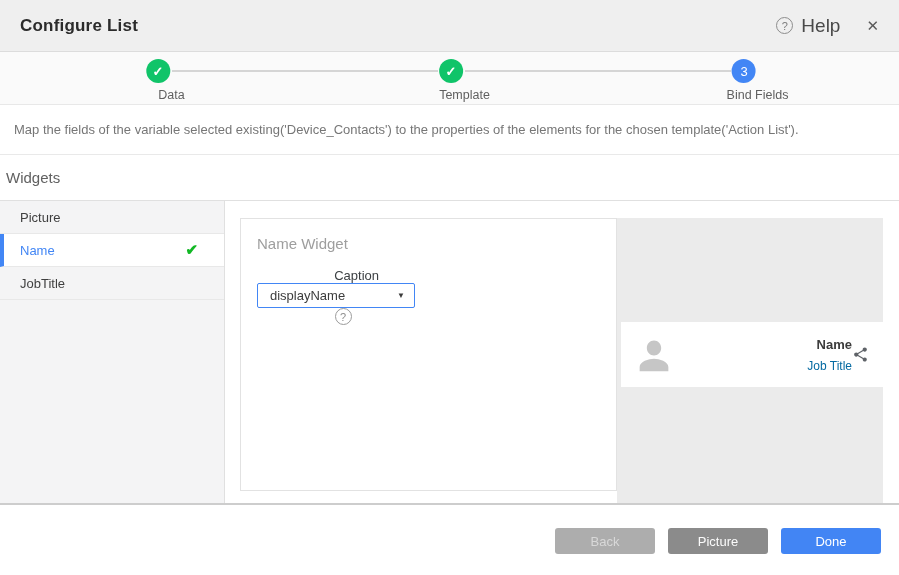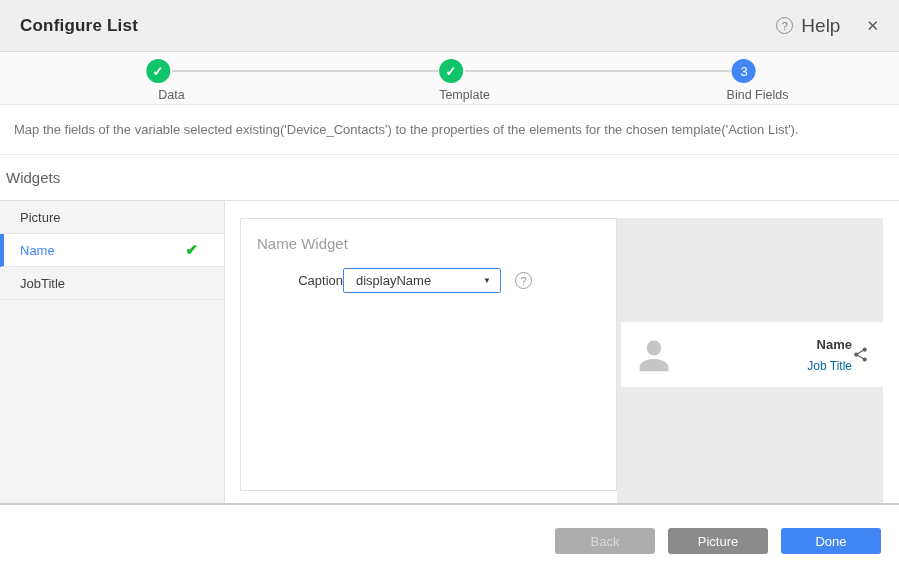--- a/index.html
+++ b/index.html
@@ -49,21 +49,21 @@
                   font-size: 13px; color: #3f3f3f; border-bottom: 1px solid #e8e8e8;
                   background: #f4f4f5; cursor: pointer; }
   .sidebar-item.selected { background: #fff; border-left: 4px solid #4286f5; padding-left: 16px;
                            color: #4286f5; justify-content: space-between; padding-right: 26px; }
   .item-check { color: #12b825; font-size: 15px; font-weight: 700; }
 
   
   .form-panel { position: absolute; left: 240px; top: 17px; width: 377px; height: 273px;
                 background: #fff; border: 1px solid #e2e2e2; }
   .form-title { position: absolute; left: 16px; top: 16px; font-size: 15px; color: #9e9e9e; }
-  .form-row { position: absolute; left: 16px; top: 49px; display: flex; align-items: center; }
+  .form-row { position: absolute; left: 16px; top: 49px; display: flex; align-items: center; flex-direction: column; }
   .caption-label { width: 86px; font-size: 13px; color: #3c4043; }
   .select-box { width: 158px; height: 25px; border: 1px solid #4286f5; border-radius: 2px;
                 display: flex; align-items: center; justify-content: space-between;
                 padding: 0 9px 0 12px; background: #fff; cursor: pointer; }
   .select-value { font-size: 13px; color: #3c3c3c; }
   .select-arrow { font-size: 8px; color: #3c3c3c; }
   .field-help { margin-left: 14px; width: 17px; height: 17px; border: 1.5px solid #9b9b9b;
                 border-radius: 50%; color: #8f8f8f; font-size: 11px;
                 display: flex; align-items: center; justify-content: center; cursor: pointer; }
 

